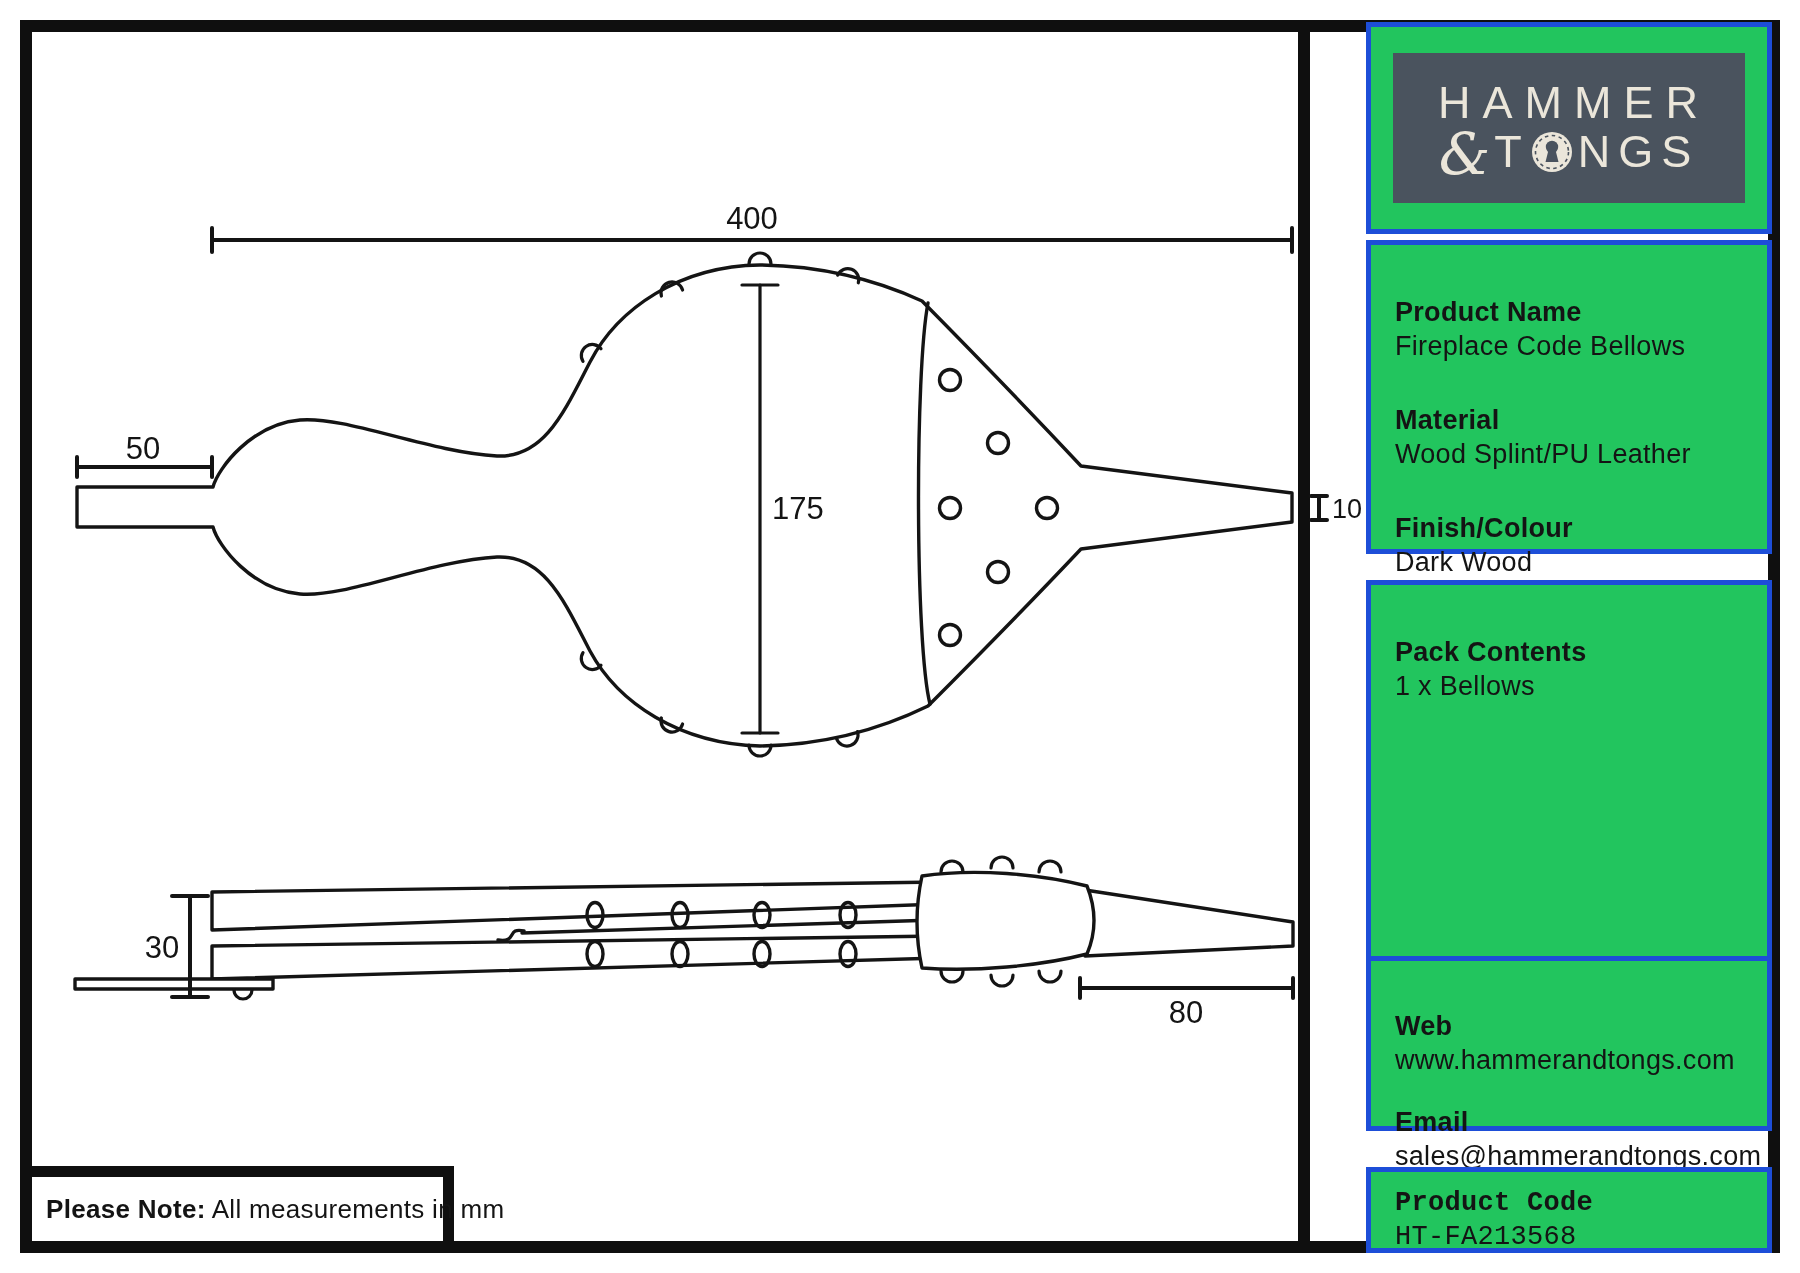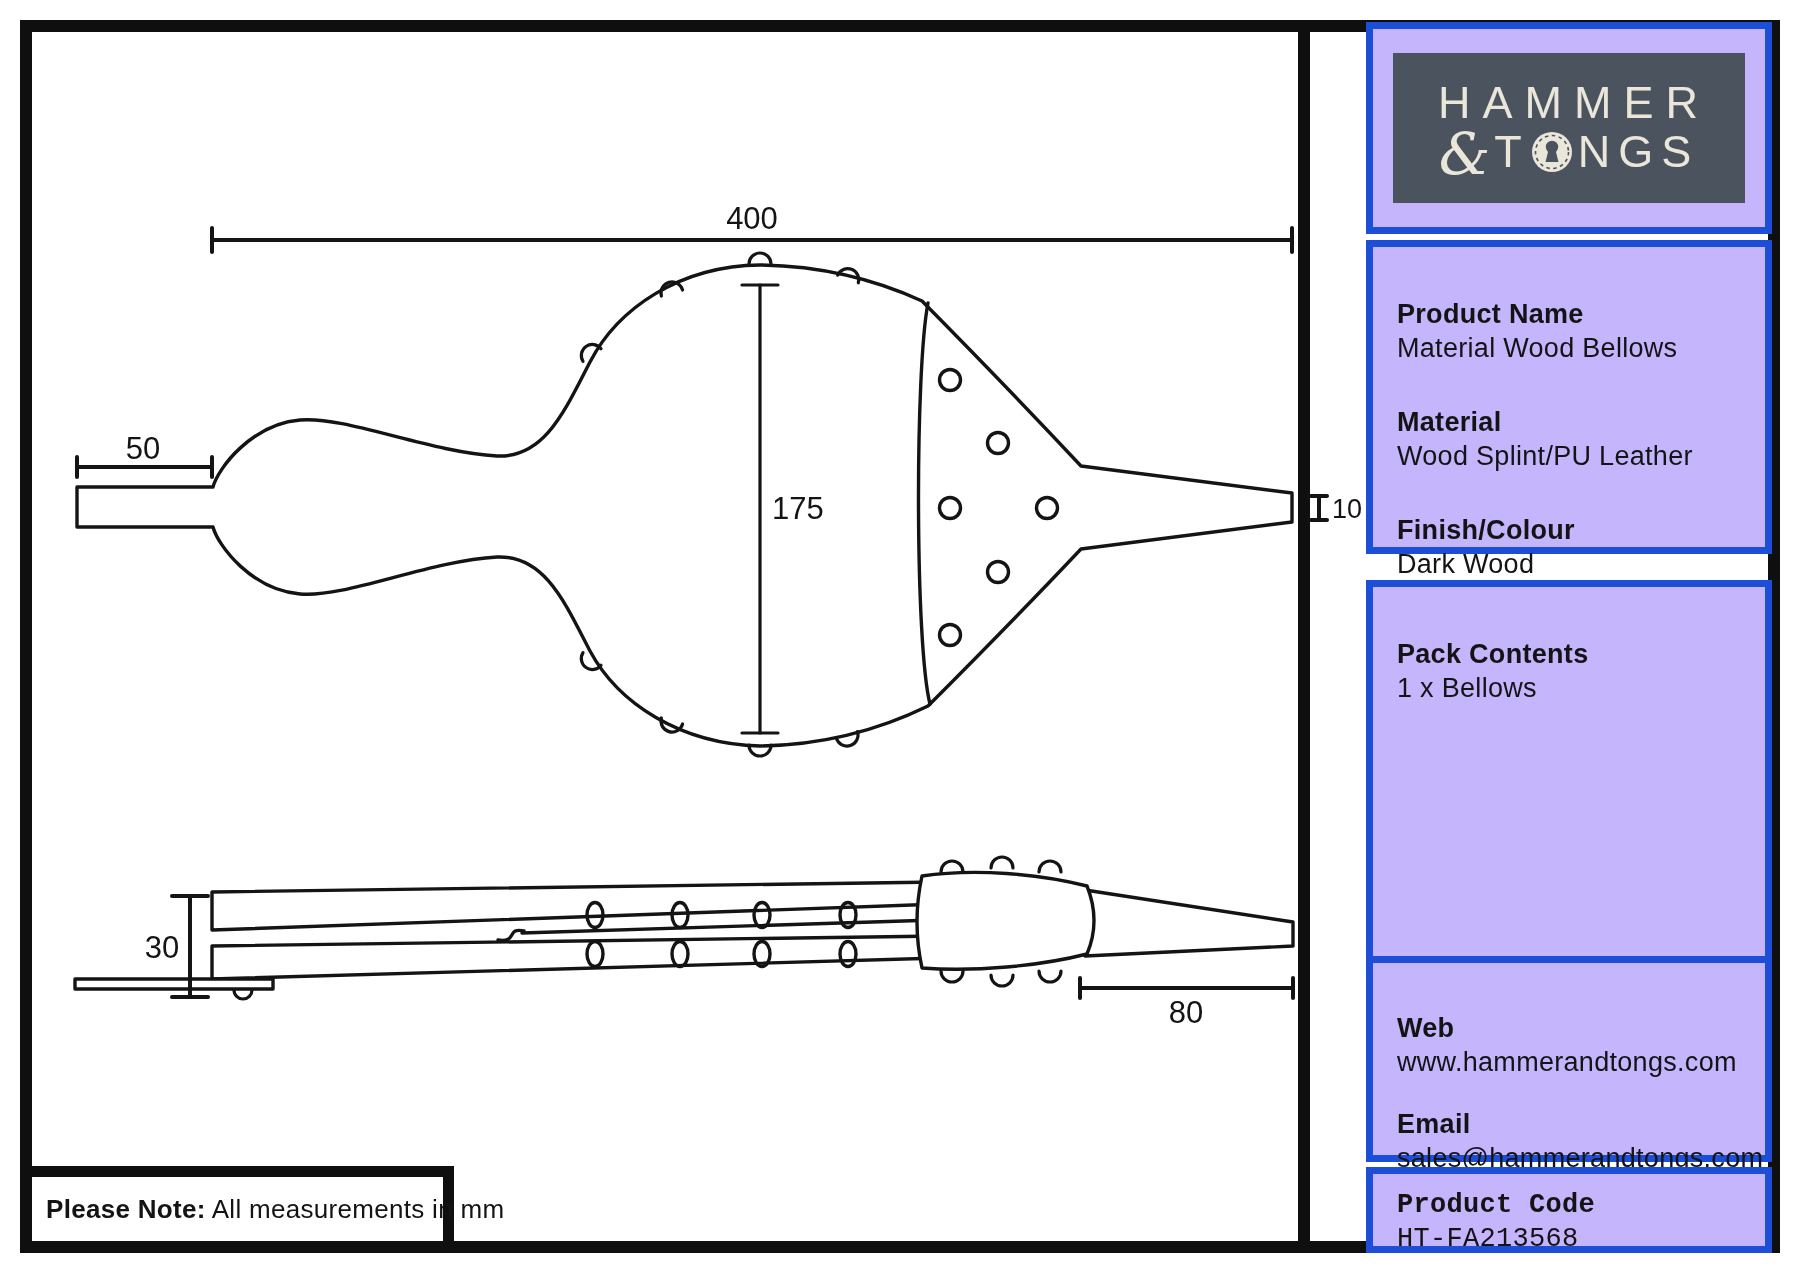--- a/index.html
+++ b/index.html
@@ -12,25 +12,25 @@
   
   .draw-svg{position:absolute;left:0;top:0;}
 
   
   .note-box{position:absolute;left:32px;top:1166px;width:422px;height:75px;box-sizing:border-box;
     border-top:11px solid #0f0f0f;border-right:11px solid #0f0f0f;background:#fff;
     display:flex;align-items:center;padding-left:14px;font-size:26px;letter-spacing:.3px;white-space:pre;}
   .note-box b{margin-right:6px;}
 
   
-  .sb-box{position:absolute;left:1366px;width:406px;border:7px solid #1d4ed8;background:#c4b5fd;box-sizing:border-box;}
+  .sb-box{position:absolute;left:1366px;width:406px;border:5px solid #1d4ed8;background:#22c55e;box-sizing:border-box;}
   .sb-logo-box{top:22px;height:212px;display:flex;align-items:center;justify-content:center;}
   .sb-product{top:240px;height:314px;padding:22px 24px;}
   .sb-pack{top:580px;height:390px;padding:22px 24px;}
-  .sb-contact{top:956px;height:206px;padding:20px 24px;}
+  .sb-contact{top:956px;height:175px;padding:20px 24px;}
   .sb-code{top:1167px;height:86px;padding:14px 24px;font-family:Liberation Mono, monospace;}
   .grp{margin-bottom:40px;margin-top:28px;}
   .lbl{font-weight:bold;font-size:27px;line-height:34px;letter-spacing:.3px;}
   .val{font-size:27px;line-height:34px;letter-spacing:.3px;}
 
   
   .logo-rect{width:352px;height:150px;display:flex;flex-direction:column;align-items:center;justify-content:center;}
   .logo-row1{font-size:45px;letter-spacing:12px;padding-left:10px;line-height:48px;}
   .logo-row2{display:flex;align-items:center;line-height:50px;}
   .logo-amp{font-family:"DejaVu Serif",serif;font-style:italic;font-size:58px;margin-right:4px;transform:translateY(2px);}
@@ -194,21 +194,21 @@
         </svg>
       </span>
       <span class="logo-ngs">NGS</span>
     </div>
   </div>
 </div>
 
 <div class="sb-box sb-product">
   <div class="grp">
     <div class="lbl">Product Name</div>
-    <div class="val">Material Wood Bellows</div>
+    <div class="val">Fireplace Code Bellows</div>
   </div>
   <div class="grp">
     <div class="lbl">Material</div>
     <div class="val">Wood Splint/PU Leather</div>
   </div>
   <div class="grp">
     <div class="lbl">Finish/Colour</div>
     <div class="val">Dark Wood</div>
   </div>
 </div>

